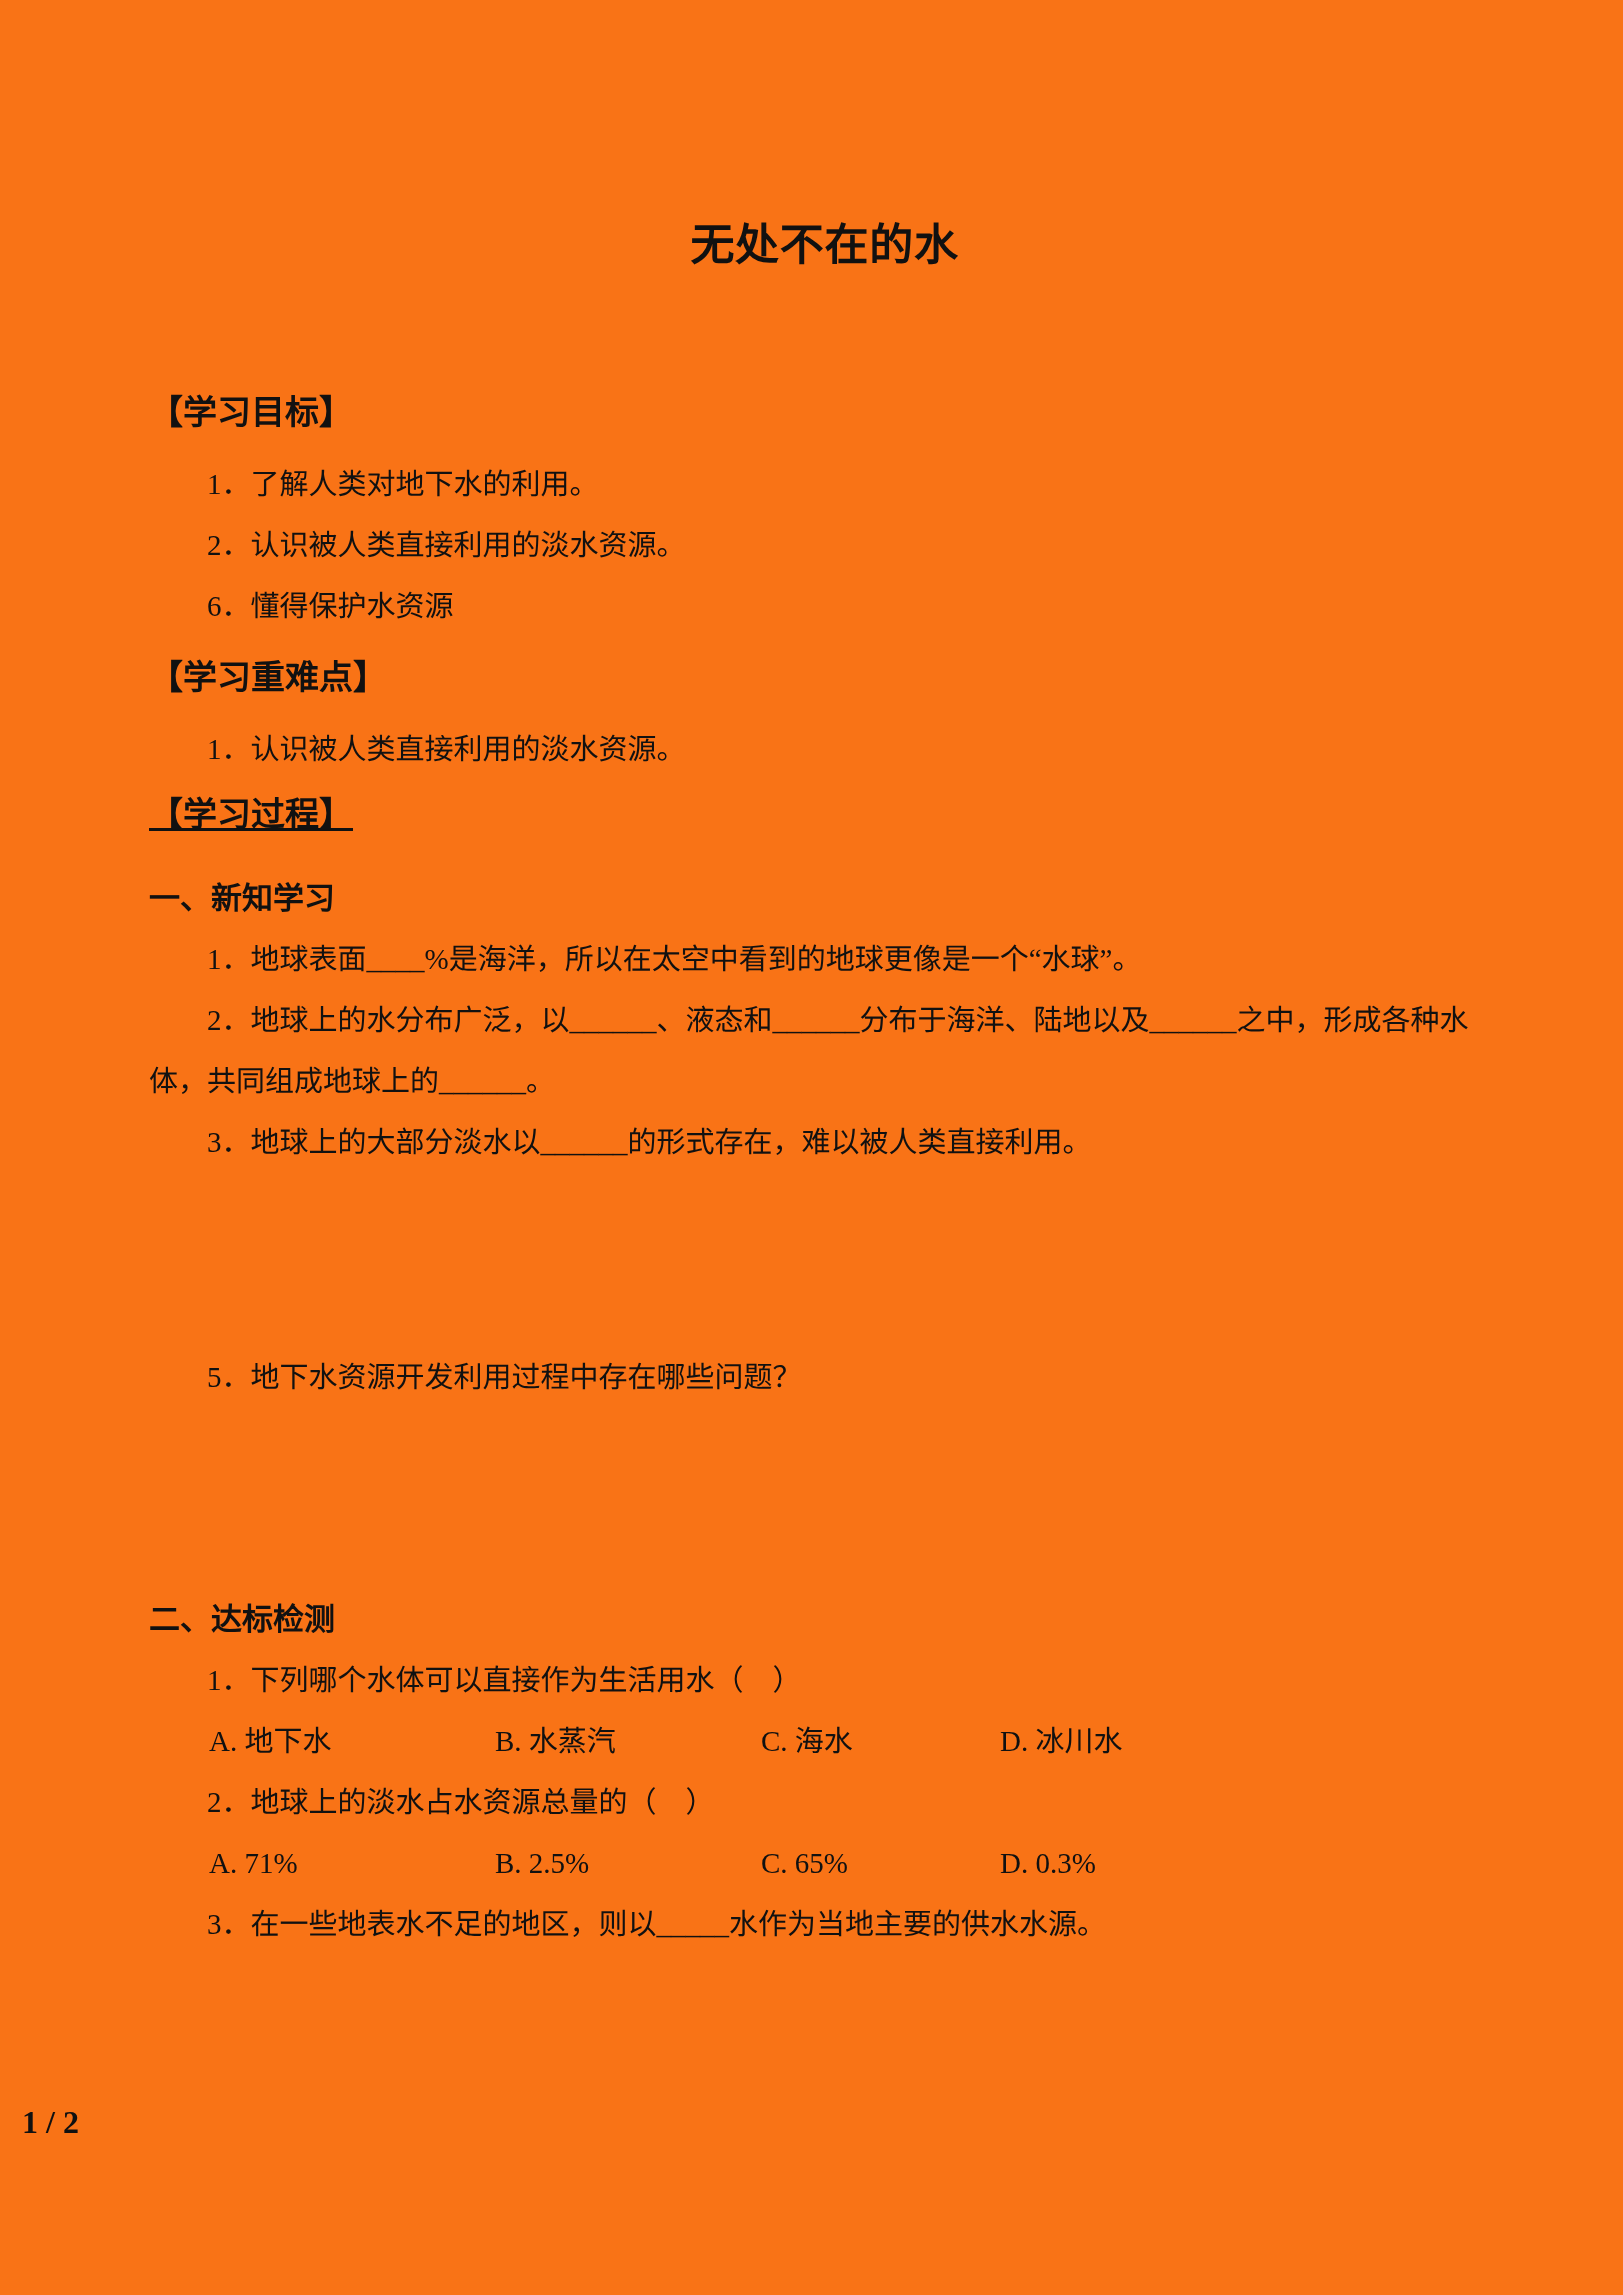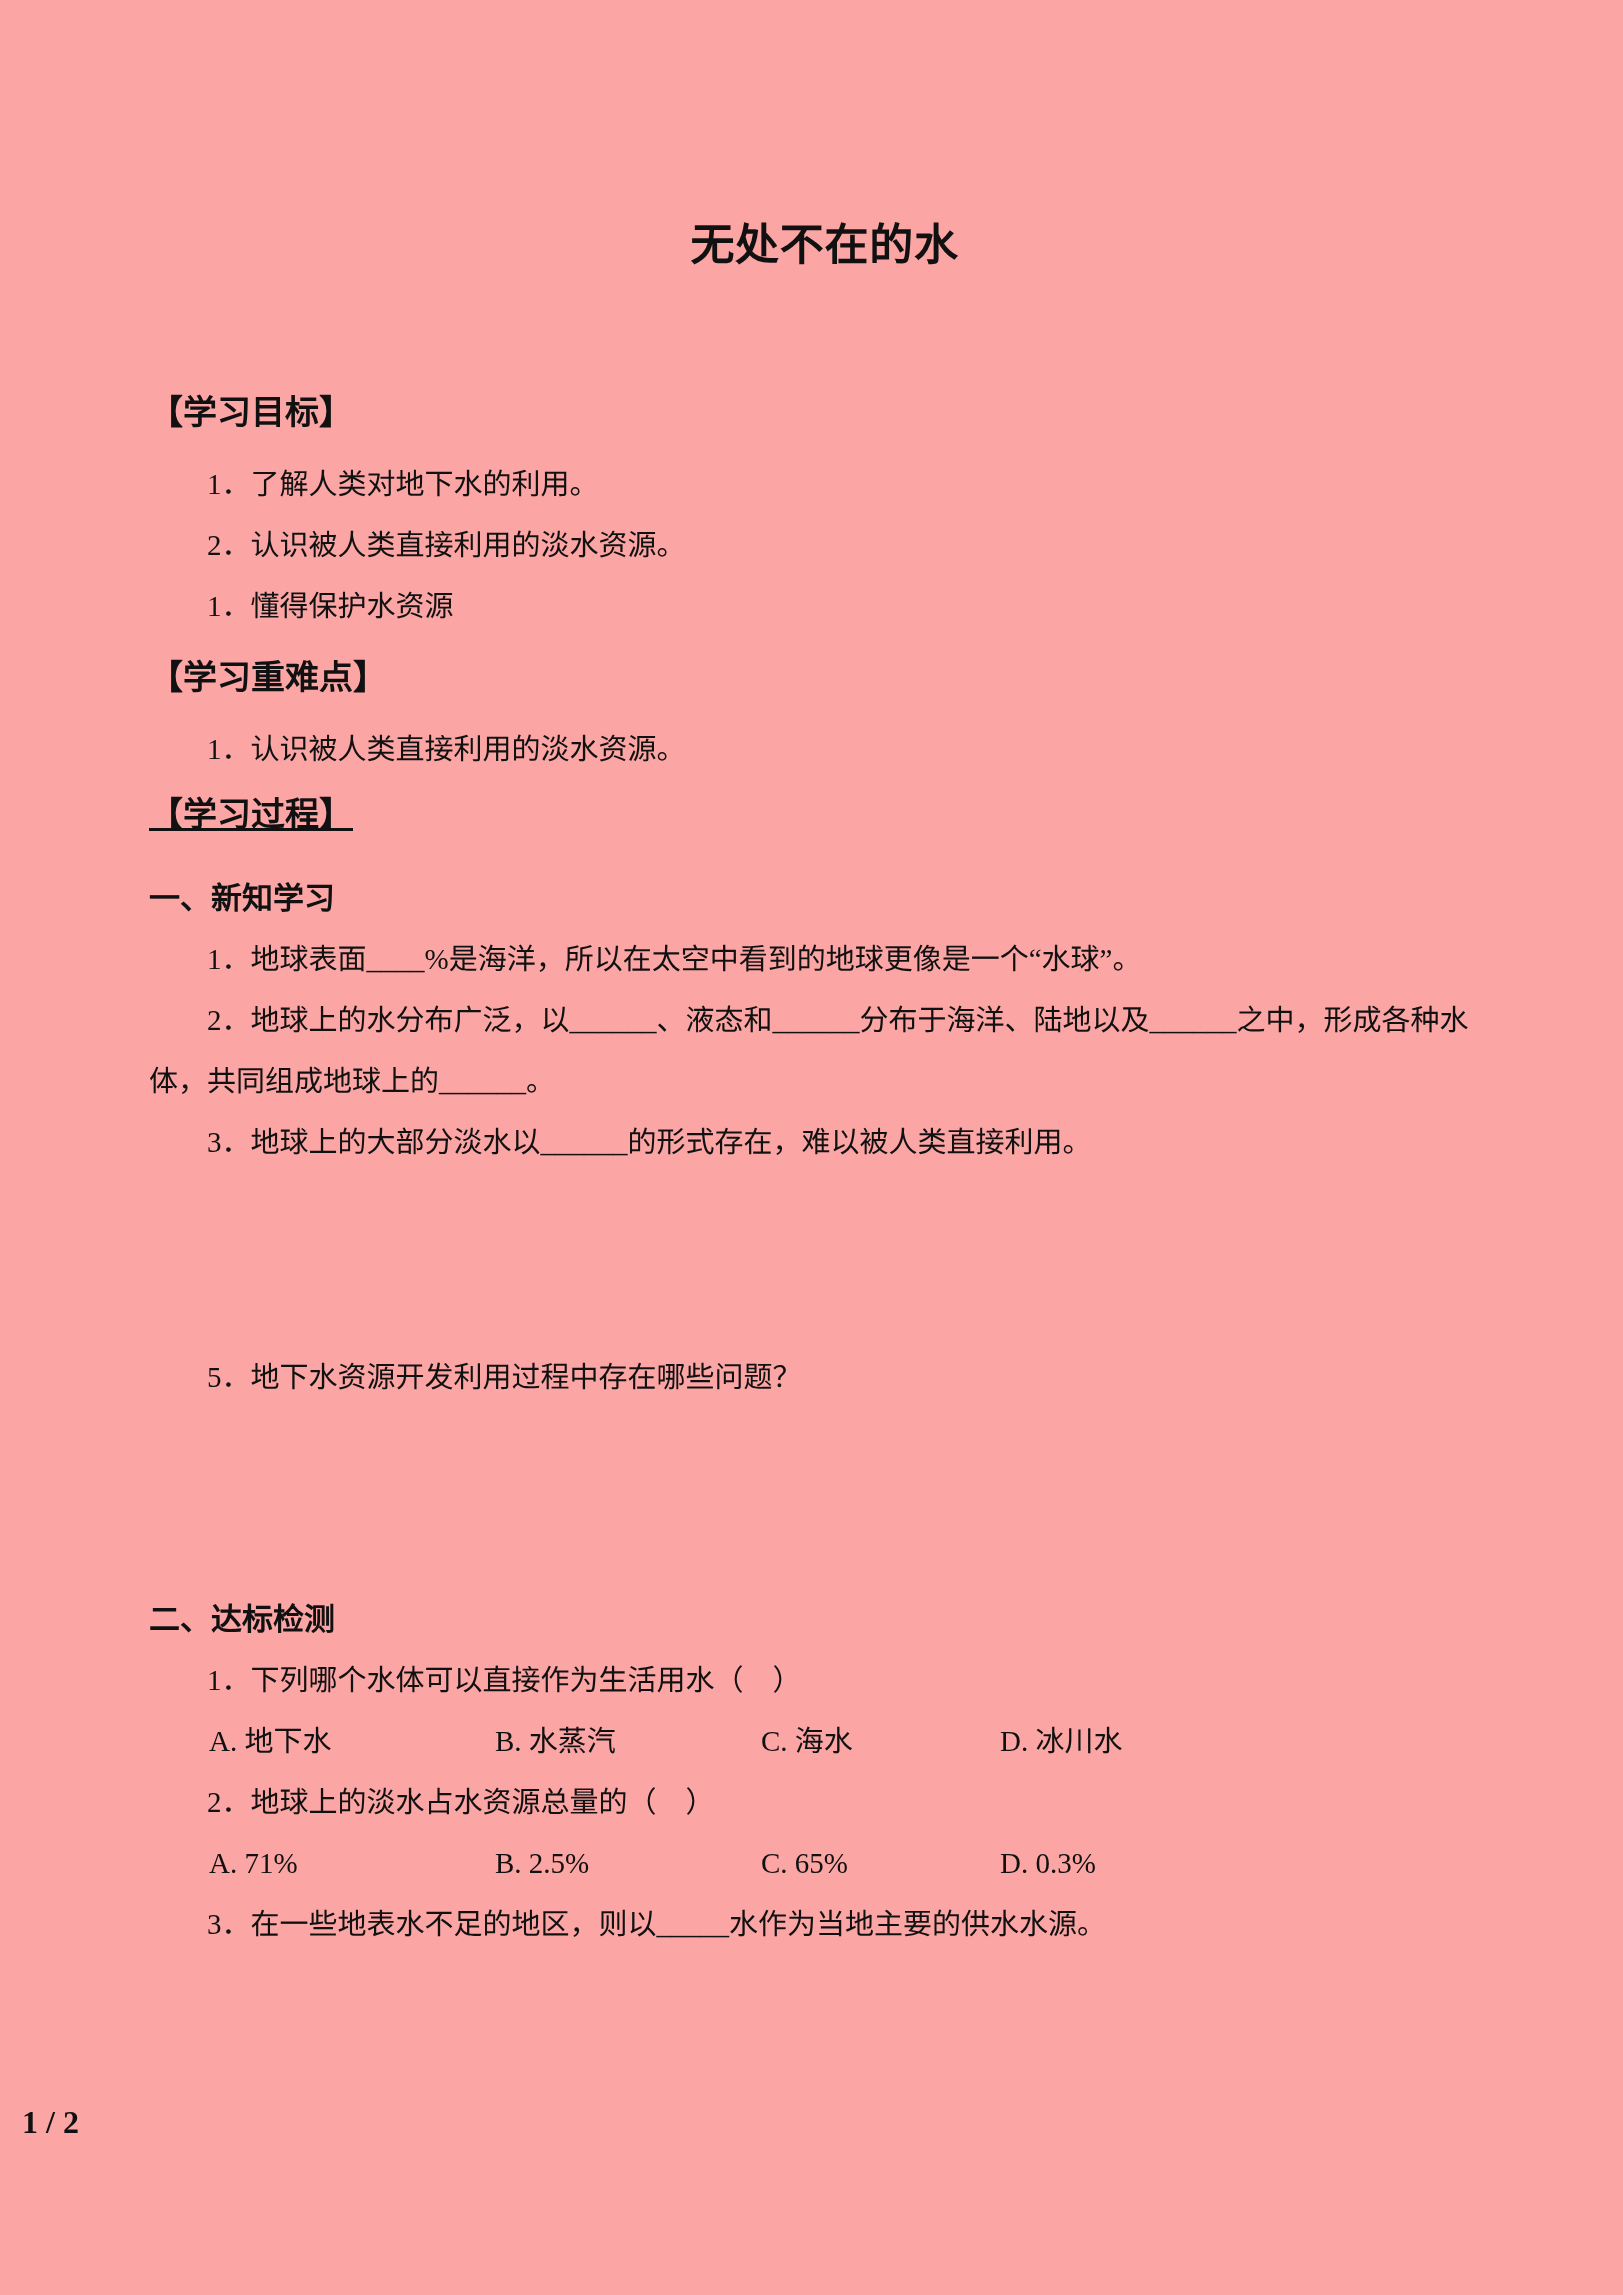--- a/index.html
+++ b/index.html
@@ -6,21 +6,21 @@
   html, body {
     margin: 0;
     padding: 0;
     background: #ffffff;
   }
   .page {
     position: relative;
     width: 1623px;
     height: 2295px;
     margin: 0 auto;
-    background: #fca5a5;
+    background: #f97316;
     color: #111111;
     font-family: "Liberation Serif", "DejaVu Serif", serif;
     font-size: 29px;
     line-height: 61px;
     box-sizing: border-box;
     padding: 0 123px 0 149px;
     overflow: hidden;
   }
   .doc-title {
     margin: 0;
@@ -87,21 +87,21 @@
 
 <div class="page">
 
   <h1 class="doc-title">无处不在的水</h1>
 
   <h2 class="section-heading" id="h-objectives">【学习目标】</h2>
 
   <div class="item-list after-heading">
     <p class="item">1．了解人类对地下水的利用。</p>
     <p class="item">2．认识被人类直接利用的淡水资源。</p>
-    <p class="item">1．懂得保护水资源</p>
+    <p class="item">6．懂得保护水资源</p>
   </div>
 
   <h2 class="section-heading" id="h-keypoints">【学习重难点】</h2>
 
   <div class="item-list after-heading">
     <p class="item">1．认识被人类直接利用的淡水资源。</p>
   </div>
 
   <h2 class="section-heading" id="h-process">【学习过程】</h2>
 

